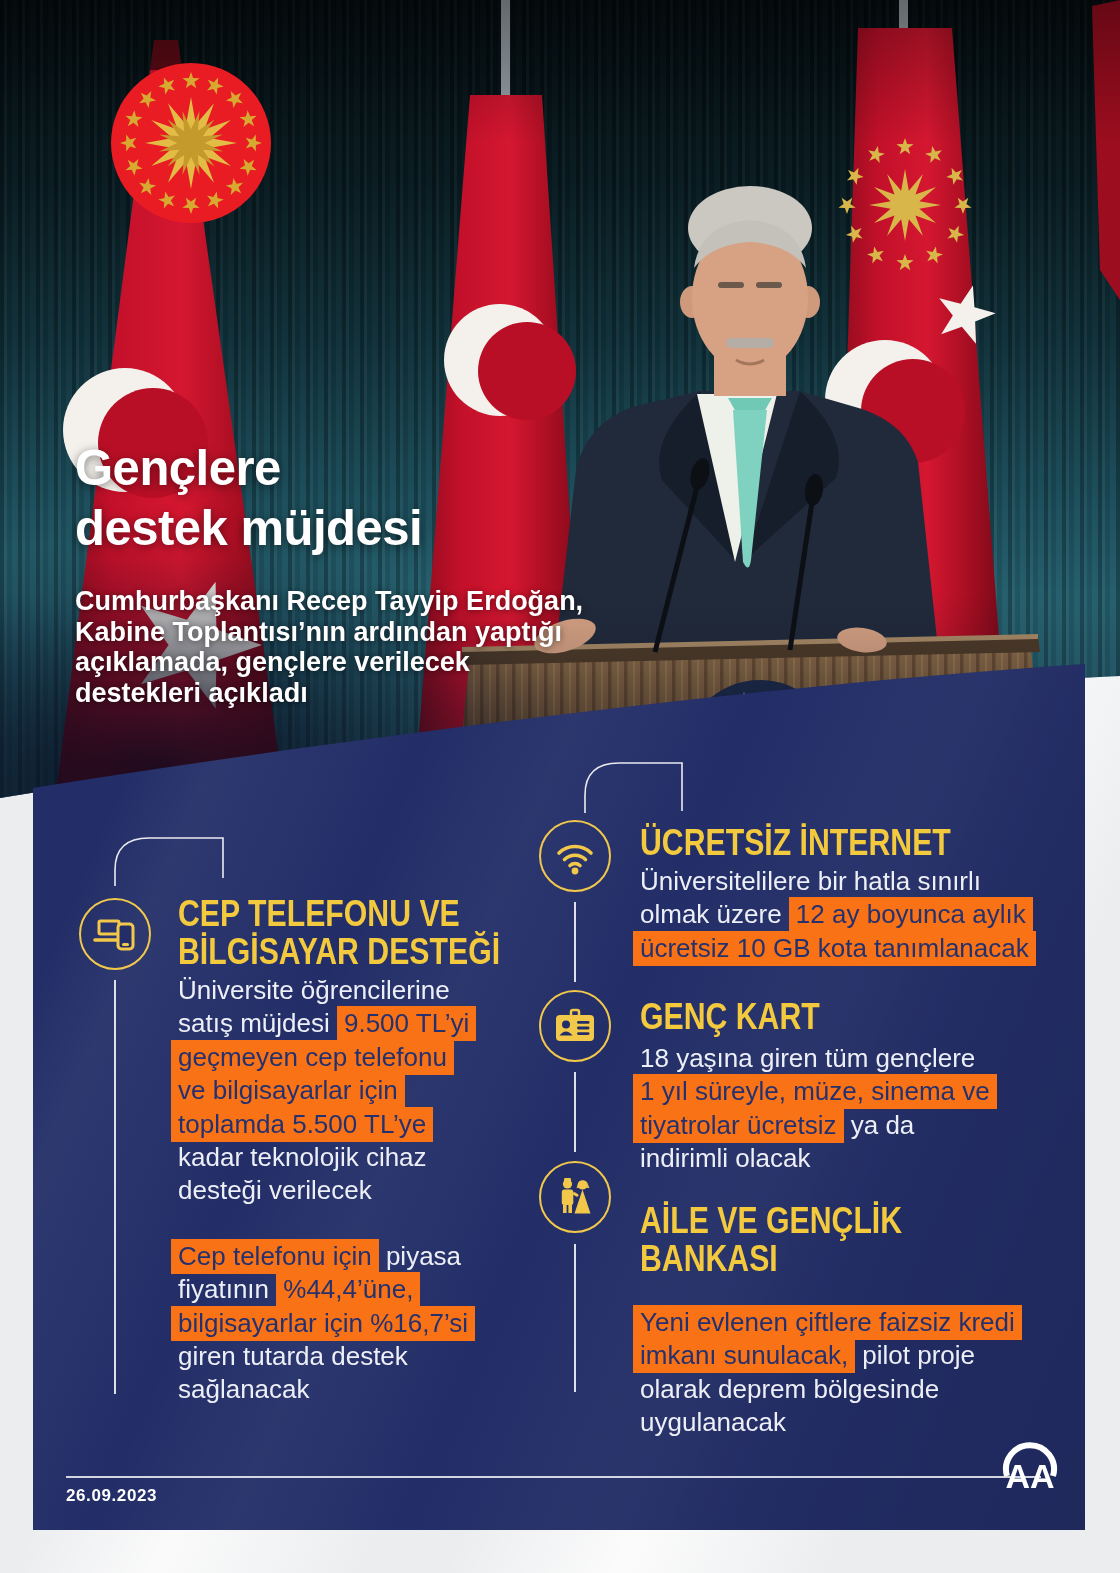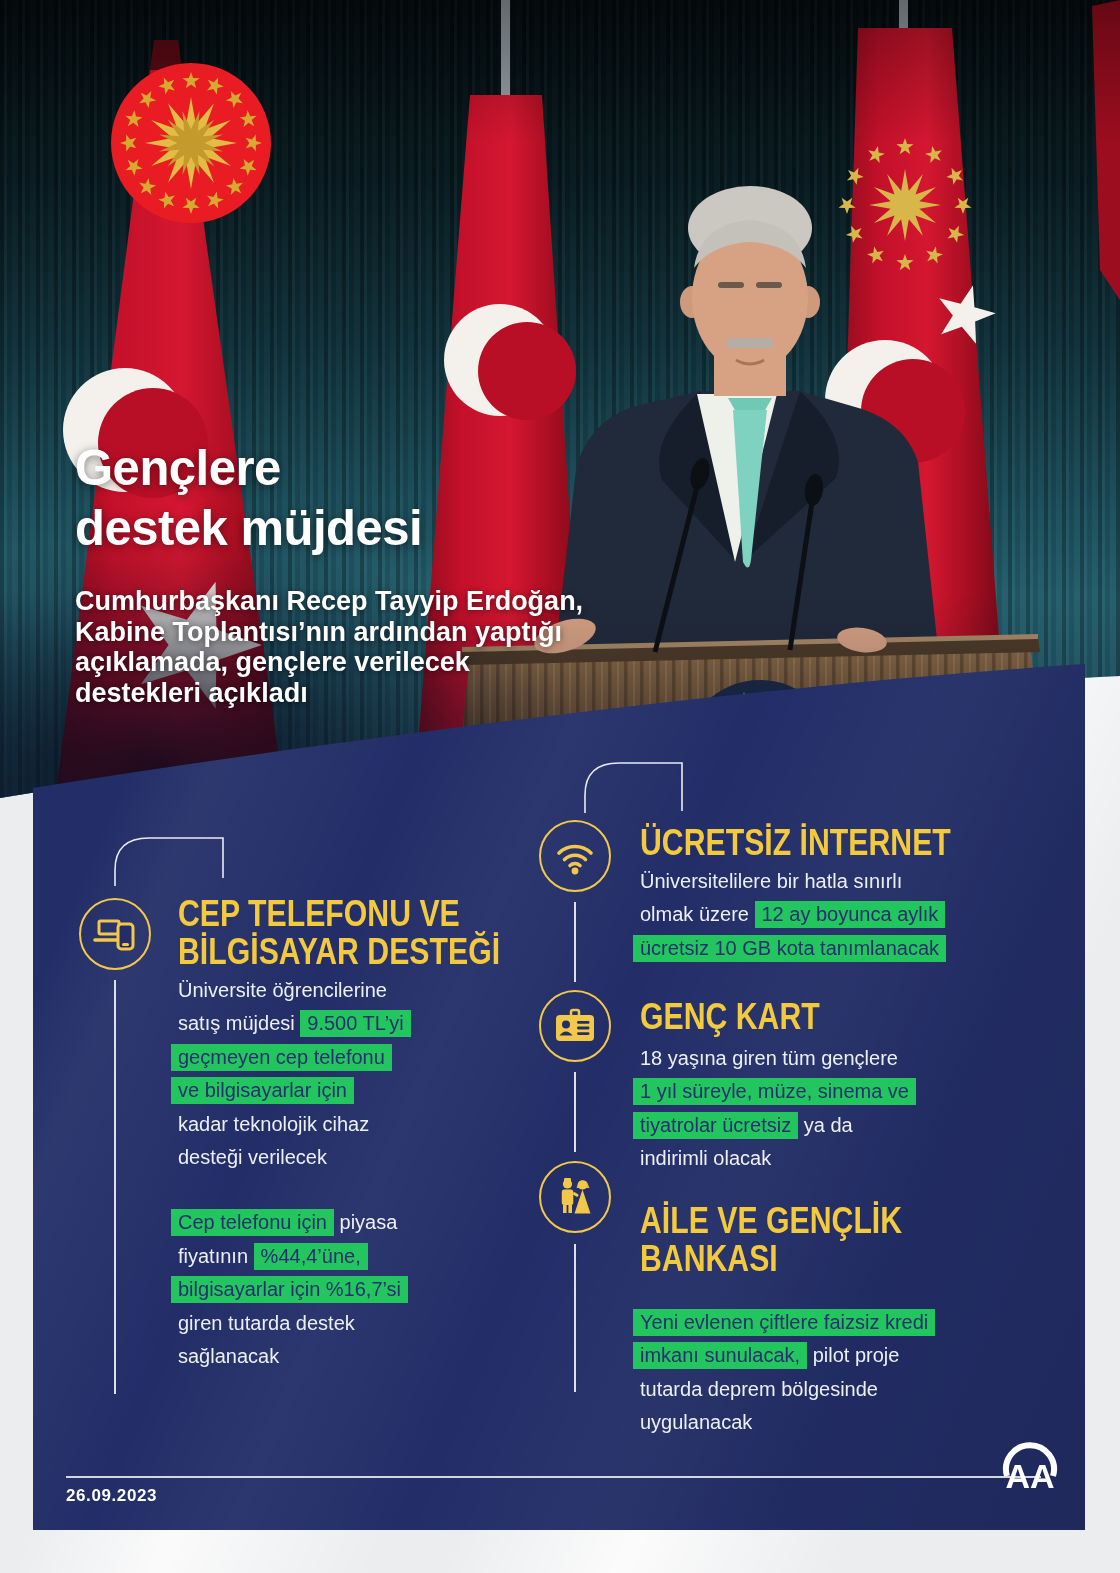--- a/index.html
+++ b/index.html
@@ -63,24 +63,24 @@
     display:flex;align-items:center;justify-content:center;box-sizing:border-box;
   }
   .badge svg{width:48px;height:48px;}
   .bracket{position:absolute;}
   .connector{position:absolute;width:2px;background:rgba(255,255,255,.85);}
   .sec-title .t-line{
     color:#f3c93e;font-weight:800;font-size:36px;line-height:38px;letter-spacing:0;
     white-space:nowrap;
   }
   .sec-title{transform:scaleX(.84);transform-origin:left top;position:absolute;}
-  .sec-body{position:absolute;font-size:20px;line-height:33.4px;color:#edeff6;}
+  .sec-body{position:absolute;font-size:26px;line-height:33.4px;color:#edeff6;}
   .sec-body .line{white-space:nowrap;height:33.4px;}
   .para + .para{margin-top:32px;}
-  .hl{background:#22c55e;color:#25316e;padding:2px 7px 3px;}
+  .hl{background:#f97316;color:#25316e;padding:2px 7px 3px;}
   .hl.first{margin-left:-7px;}
 
   .footer-line{position:absolute;left:33px;top:824px;width:975px;height:1.5px;background:rgba(255,255,255,.8);}
   .footer-date{position:absolute;left:33px;top:834px;color:#fff;font-size:17px;letter-spacing:.6px;font-weight:bold;}
   .aa-logo{position:absolute;left:963px;top:780px;width:68px;height:68px;}
 </style>
 </head>
 <body>
 
 <div class="page-stripes"></div>
@@ -270,20 +270,21 @@
     <div class="sec-title" style="left:145px;top:243px;">
         <div class="t-line">CEP TELEFONU VE</div>
         <div class="t-line">BİLGİSAYAR DESTEĞİ</div>
       </div>
     <div class="sec-body" style="left:145px;top:322px;">
         <div class="para">
           <div class="line"><span>Üniversite öğrencilerine</span></div>
           <div class="line"><span>satış müjdesi </span><span class="hl">9.500 TL’yi</span></div>
           <div class="line"><span class="hl first">geçmeyen cep telefonu</span></div>
           <div class="line"><span class="hl first">ve bilgisayarlar için</span></div>
+          <div class="line"><span class="hl first">toplamda 5.500 TL’ye</span></div>
           <div class="line"><span>kadar teknolojik cihaz</span></div>
           <div class="line"><span>desteği verilecek</span></div>
         </div>
         <div class="para">
           <div class="line"><span class="hl first">Cep telefonu için</span><span> piyasa</span></div>
           <div class="line"><span>fiyatının </span><span class="hl">%44,4’üne,</span></div>
           <div class="line"><span class="hl first">bilgisayarlar için %16,7’si</span></div>
           <div class="line"><span>giren tutarda destek</span></div>
           <div class="line"><span>sağlanacak</span></div>
         </div>
@@ -355,21 +356,21 @@
       </svg>
     </div>
     <div class="sec-title" style="left:607px;top:550px;">
         <div class="t-line">AİLE VE GENÇLİK</div>
         <div class="t-line">BANKASI</div>
       </div>
     <div class="sec-body" style="left:607px;top:631px;margin-top:23px;">
         <div class="para">
           <div class="line"><span class="hl first">Yeni evlenen çiftlere faizsiz kredi</span></div>
           <div class="line"><span class="hl first">imkanı sunulacak,</span><span> pilot proje</span></div>
-          <div class="line"><span>tutarda deprem bölgesinde</span></div>
+          <div class="line"><span>olarak deprem bölgesinde</span></div>
           <div class="line"><span>uygulanacak</span></div>
         </div>
       </div>
   </div>
 
   <div class="footer-line"></div>
   <div class="footer-date">26.09.2023</div>
   <svg class="aa-logo" viewBox="0 0 68 68">
     <path d="M11,44 A24,24 0 1 1 57,44" fill="none" stroke="#ffffff" stroke-width="6"></path>
     <text x="34" y="56" text-anchor="middle" font-family="Liberation Sans, sans-serif" font-weight="bold" font-size="34" fill="#ffffff">AA</text>

